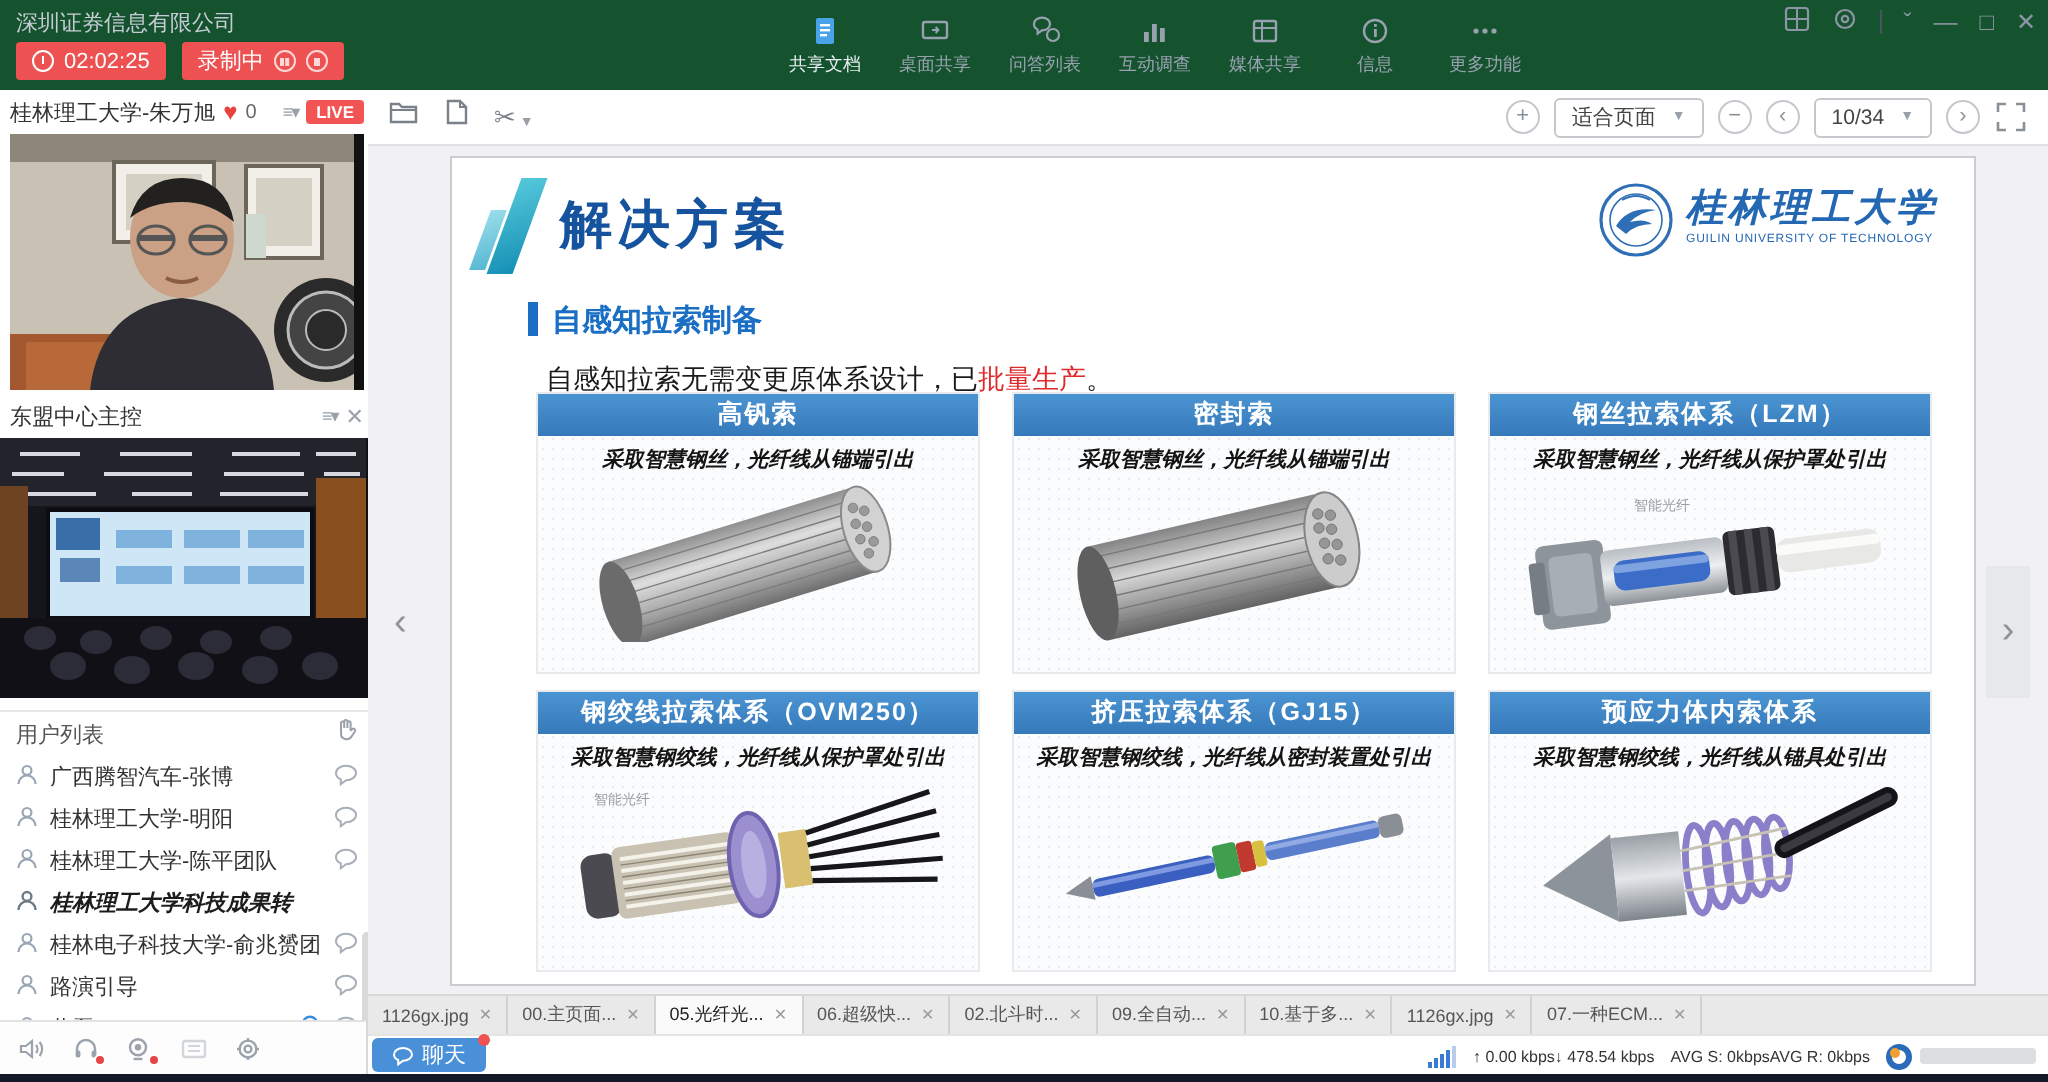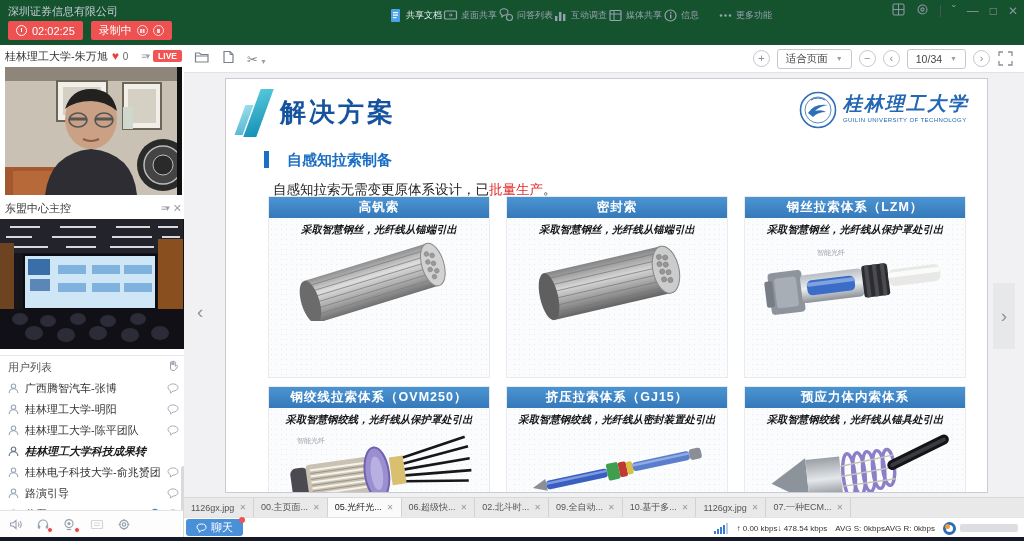--- a/index.html
+++ b/index.html
@@ -14,21 +14,21 @@
   .badge { background:#ed5151; color:#fff; font-size:11px; height:19px; border-radius:2px;
            display:flex; align-items:center; gap:5px; padding:0 8px; }
   .clock-ic { width:11px; height:11px; border:1.2px solid #fff; border-radius:50%; position:relative; }
   .clock-ic::after { content:""; position:absolute; left:4px; top:2px; width:1.2px; height:4px; background:#fff; }
   .pause-ic { width:11px; height:11px; border:1.2px solid #ffd7d7; border-radius:50%; position:relative; }
   .pause-ic::before { content:""; position:absolute; left:2.6px; top:2.6px; width:1.4px; height:4.4px; background:#ffd7d7; box-shadow:2.6px 0 0 #ffd7d7; }
   .stop-ic { width:11px; height:11px; border:1.2px solid #ffd7d7; border-radius:50%; position:relative; }
   .stop-ic::before { content:""; position:absolute; left:2.8px; top:2.8px; width:3.8px; height:3.8px; background:#ffd7d7; }
 
   .tb-center { position:absolute; left:388px; top:3px; display:flex; gap:6px; }
-  .tb-item { width:49px; display:flex; align-items:center; gap:3px; cursor:pointer; padding-top:4px;}
+  .tb-item { width:49px; display:flex; flex-direction:column; align-items:center; gap:3px; cursor:pointer; padding-top:4px;}
   .tb-item .tb-lb { font-size:9px; color:#98a1b0; white-space:nowrap; }
   .tb-item.active .tb-lb { color:#e8edf4; }
   .tb-ic { height:16px; display:flex; align-items:center; }
   .tb-ic svg { display:block; }
   .win-ctrls { position:absolute; right:6px; top:3px; display:flex; align-items:center; gap:11px; color:#8b95a5; font-size:12px; }
   .win-ctrls .sep { width:1px; height:12px; background:#4a5366; }
   .wc { cursor:pointer; line-height:12px; }
 
   
   .left-panel { position:absolute; left:0; top:45px; width:188px; height:492px; background:#fff; border-right:1px solid #dcdcdc; }
@@ -78,27 +78,27 @@
 
   
   .sl-header { position:relative; height:64px; }
   .slash { position:absolute; left:26px; top:10px; width:13px; height:48px; background:linear-gradient(160deg,#55c8da,#1590b6); transform:skewX(-20deg); }
   .slash2 { position:absolute; left:14px; top:26px; width:8px; height:30px; background:linear-gradient(160deg,#9adeea,#57b7d4); transform:skewX(-20deg); }
   .sl-title { position:absolute; left:54px; top:16px; font-size:26px; font-weight:bold; color:#15539e; letter-spacing:3px; }
   .logo-wrap { position:absolute; right:18px; top:12px; display:flex; gap:6px; }
   .logo-text { display:flex; flex-direction:column; }
   .logo-cn { font-family:"Liberation Serif","DejaVu Serif",serif; font-style:italic; font-weight:bold; font-size:19px; color:#2468b4; letter-spacing:2px; }
   .logo-en { font-size:6px; color:#2468b4; letter-spacing:0.4px; }
-  .sec-row { display:flex; align-items:flex-start; gap:18px; margin:8px 0 0 38px; }
+  .sec-row { display:flex; align-items:flex-start; gap:7px; margin:8px 0 0 38px; }
   .sec-bar { width:5px; height:17px; background:#1a6fc4; }
   .sec-title { font-size:15px; font-weight:bold; color:#1a6fc4; }
   .intro { margin:11px 0 0 47px; font-size:13.5px; color:#1b1b1b; }
   .intro .hl { color:#e02b2b; }
   .cards { position:absolute; left:42px; top:117px; width:698px; display:grid; grid-template-columns:1fr 1fr 1fr; column-gap:16px; row-gap:8px; }
-  .card { height:182px; background:#fbfcfd; border:1px solid #e8eaee;
+  .card { height:141px; background:#fbfcfd; border:1px solid #e8eaee;
           background-image:radial-gradient(#e9ebee 0.7px, transparent 0.7px); background-size:5px 5px; }
   .card-head { height:21px; background:linear-gradient(#4b94d2,#3579ba); color:#fff; font-size:12.5px; font-weight:bold;
                display:flex; align-items:center; justify-content:center; letter-spacing:1px; }
   .card-desc { margin-top:5px; text-align:center; font-size:10.4px; font-weight:bold; color:#141414; white-space:nowrap;font-style:italic; }
   .card-img { height:86px; display:flex; align-items:center; justify-content:center; }
   .card-img svg { display:block; }
 
   
   .tabbar { height:20px; background:#e9e9ea; border-top:1px solid #d8d8d8; display:flex; align-items:stretch; overflow:hidden; }
   .tab { display:flex; align-items:center; gap:5px; padding:0 7px; font-size:9px; color:#555;

